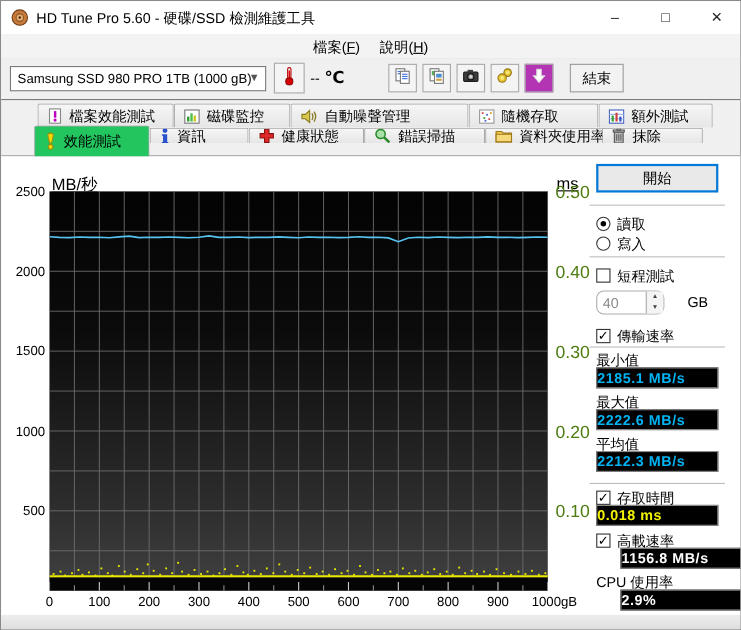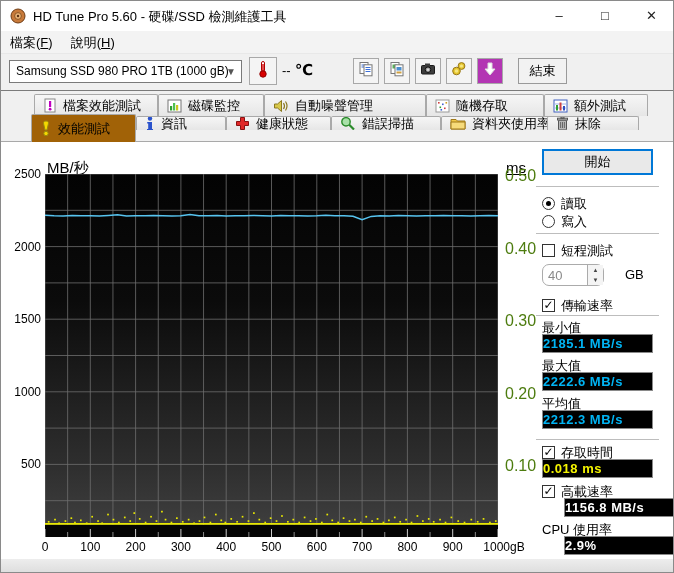--- a/index.html
+++ b/index.html
@@ -4,38 +4,38 @@
 <style>
   html,body{margin:0;padding:0;background:#9a9a9a;}
   *{box-sizing:border-box;font-family:"Liberation Sans","DejaVu Sans",sans-serif;}
   .window{position:relative;width:674px;height:573px;background:#f0f0f0;border:1px solid #8a8a8a;overflow:hidden;}
   
   .titlebar{position:absolute;left:0;top:0;width:100%;height:30px;background:#ffffff;}
   .titlebar .app-ic{position:absolute;left:9px;top:7px;width:16px;height:16px;}
   .title-text{position:absolute;left:32px;top:7px;font-size:13px;color:#000;white-space:nowrap;}
   .win-btn{position:absolute;top:0;width:46px;height:30px;text-align:center;line-height:30px;font-size:13px;color:#222;}
   
-  .menubar{position:absolute;left:0;top:30px;width:100%;height:23px;background:#f3f3f3;border-bottom:1px solid #e8e8e8;}
+  .menubar{position:absolute;left:0;top:30px;width:100%;height:23px;background:#f3f3f3;border-bottom:1px solid #e8e8e8;text-align:center;}
   .menu-item{display:inline-block;padding:3px 9px 0 9px;font-size:13px;color:#000;height:23px;}
   .menu-item u{text-decoration:underline;}
   
   .toolbar{position:absolute;left:0;top:53px;width:100%;height:37px;background:#f0f0f0;border-bottom:1px solid #7b7b7b;}
   .combobox{position:absolute;left:8px;top:6px;width:233px;height:23px;background:#fff;border:1px solid #7a7a7a;font-size:12px;line-height:21px;padding-left:6px;color:#000;white-space:nowrap;}
   .combobox .chev{position:absolute;right:1px;top:1px;width:18px;height:19px;text-align:center;color:#555;font-size:10px;line-height:19px;}
   .tbtn{position:absolute;top:4px;width:26px;height:26px;background:#f4f4f4;border:1px solid #a8a8a8;display:flex;align-items:center;justify-content:center;}
   .tbtn.purple{background:#b335b3;}
   .temp-txt{position:absolute;top:9px;font-size:13px;color:#000;}
   .exit-btn{position:absolute;left:517px;top:4px;width:49px;height:26px;background:#f2f2f2;border:1px solid #9a9a9a;font-size:13px;text-align:center;line-height:24px;color:#000;}
   
   .tabstrip{position:absolute;left:0;top:90px;width:100%;height:50px;}
   .tab{position:absolute;background:linear-gradient(#f6f6f6,#e6e6e6);border:1px solid #a9a9a9;border-bottom:none;border-radius:2px 2px 0 0;display:flex;align-items:center;padding-left:8px;font-size:13px;color:#000;white-space:nowrap;overflow:hidden;}
   .tab .ic{margin-right:6px;flex:0 0 auto;display:inline-flex;}
   .tab.row-top{top:3px;height:22px;}
   .tab.row-bot{top:25px;height:14px;}
-  .tab.active{top:23px;height:28px;background:#a16207;z-index:3;}
+  .tab.active{top:23px;height:28px;background:#22c55e;z-index:3;}
   
   .content{position:absolute;left:0;top:140px;width:674px;height:418px;background:#ffffff;border-top:1px solid #a9a9a9;}
   .bottombar{position:absolute;left:0;top:558px;width:674px;height:15px;background:linear-gradient(#ededed,#dcdcdc);}
   
   .abs{position:absolute;}
   .plot{left:44px;top:32px;width:453px;height:363px;background:linear-gradient(180deg,#030303 0%,#0b0b0b 35%,#2e2e2e 80%,#414141 100%);}
   .ax-title{font-size:15px;color:#000;text-decoration:underline;}
   .ylab{font-size:12px;color:#000;width:36px;text-align:right;}
   .ylab-r{font-size:16px;color:#4d7c0f;}
   .xlab{font-size:12px;color:#000;transform:translateX(-50%);white-space:nowrap;}

